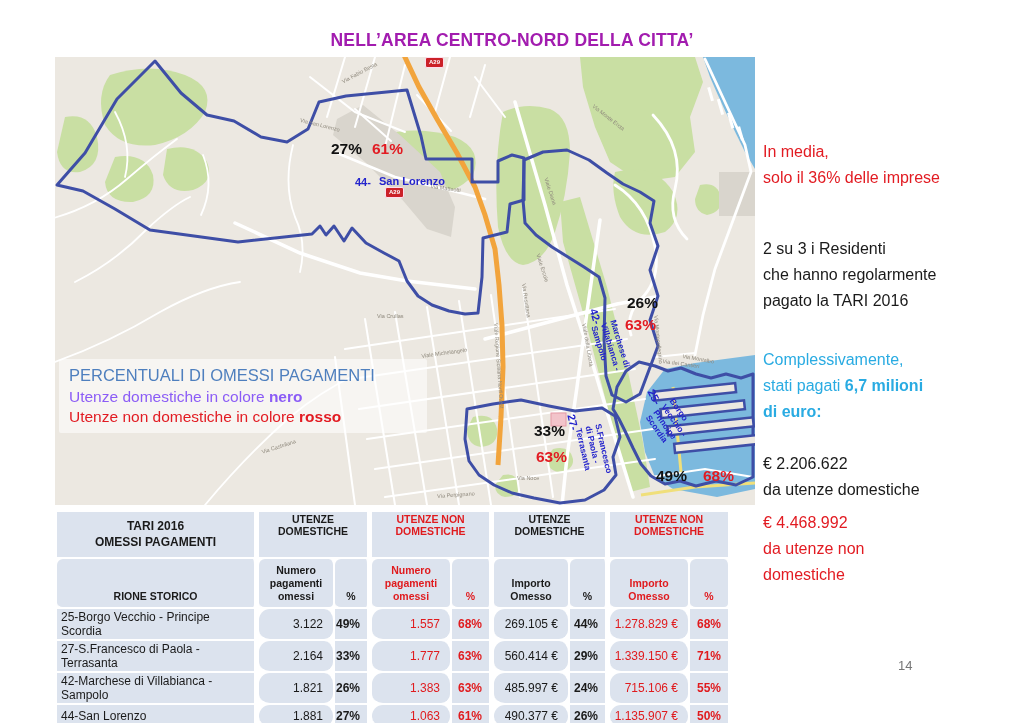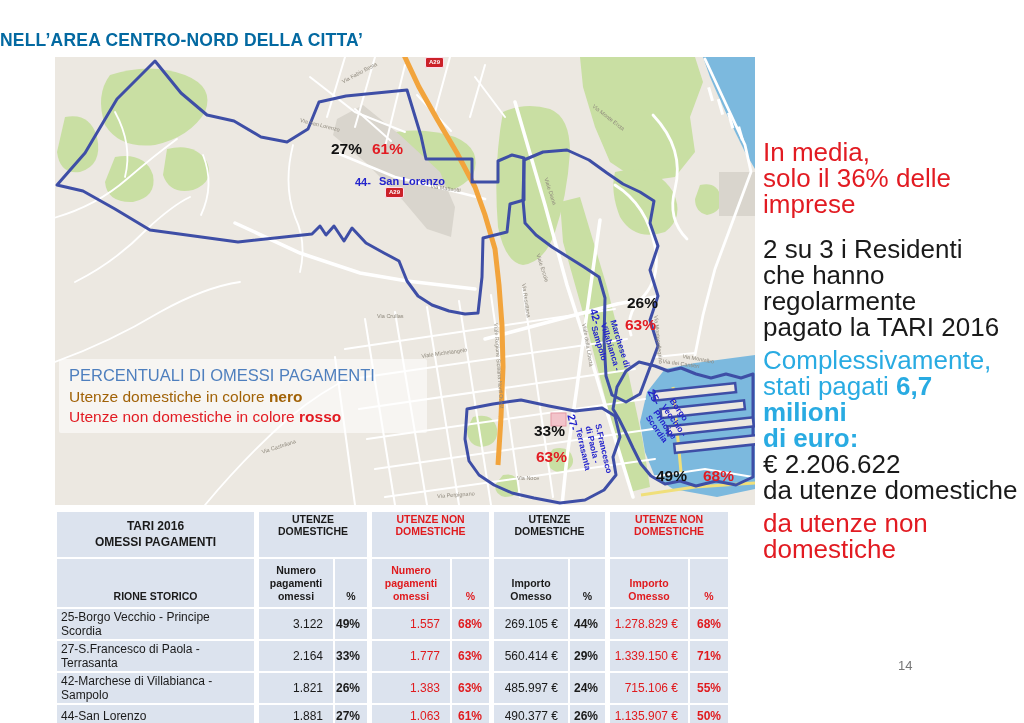--- a/index.html
+++ b/index.html
@@ -1,55 +1,55 @@
 <!DOCTYPE html>
 <html><head>
 <meta charset="utf-8">
 <style>
   html,body{margin:0;padding:0;background:#888;}
   .slide{position:relative;width:1024px;height:723px;background:#ffffff;overflow:hidden;
          font-family:"Liberation Sans",sans-serif;margin:0 auto;}
-  .title{position:absolute;left:0;right:0;top:30px;margin:0;text-align:left;
-         font-size:17.5px;font-weight:bold;color:#0369a1;letter-spacing:.2px;}
+  .title{position:absolute;left:0;right:0;top:30px;margin:0;text-align:center;
+         font-size:17.5px;font-weight:bold;color:#a21caf;letter-spacing:.2px;}
   
   .map{position:absolute;left:55px;top:57px;width:700px;height:448px;overflow:hidden;}
   .map svg{position:absolute;left:0;top:0;}
   .maplabel{position:absolute;white-space:nowrap;}
   .pct{font-size:15.5px;font-weight:bold;color:#111;}
   .pct.red{color:#e21b22;}
   .bluecode{font-size:11px;font-weight:bold;color:#2424cc;}
   .bluename{position:absolute;font-size:8.5px;font-weight:bold;color:#2424cc;
             line-height:1.15;transform-origin:left top;}
   .a29{position:absolute;background:#cb2128;color:#fff;font-size:6px;font-weight:bold;
        padding:1px 3px;border-radius:2px;border:1px solid #fde;line-height:1.1;}
   .legend{position:absolute;left:4px;top:302px;width:348px;background:rgba(255,255,255,.58);
           padding:7px 10px;border-radius:2px;}
   .legend-title{font-size:16.5px;color:#4e7fbe;margin-bottom:3px;}
-  .legend-line{font-size:15.5px;color:#a16207;margin-top:2px;}
+  .legend-line{font-size:15.5px;color:#8b5cf6;margin-top:2px;}
   .legend-line.red{color:#e21b22;}
   .road-label{position:absolute;font-size:5.5px;color:#8e887c;white-space:nowrap;
               transform-origin:left top;}
   
-  .note{position:absolute;left:763px;width:258px;font-size:26px;line-height:26px;color:#1a1a1a;}
+  .note{position:absolute;left:763px;width:258px;font-size:16px;line-height:26px;color:#1a1a1a;}
   .note.red{color:#e21b22;}
   .note.cyan{color:#29abe2;}
   .note b{font-weight:bold;}
   
   table.tari{position:absolute;left:57px;top:512px;border-collapse:separate;border-spacing:0;
              table-layout:fixed;}
   table.tari td,table.tari th{background:#dce3ee;border-right:2px solid #fff;
         border-bottom:2px solid #fff;font-family:"Liberation Sans",sans-serif;
         color:#1a1a1a;overflow:hidden;}
   table.tari .gap{border-right:5px solid #fff;}
   th.corner{font-size:12px;font-weight:bold;text-align:center;vertical-align:middle;line-height:1.3;}
   th.grp{font-size:10.5px;font-weight:bold;text-align:center;vertical-align:bottom;padding-bottom:20px;}
   th.sub{font-size:10.5px;font-weight:bold;text-align:center;vertical-align:bottom;
-         padding-bottom:4px;line-height:1.25;}
+         padding-bottom:4px;line-height:1.25;border-radius:6px;}
   td.name{font-size:12px;text-align:left;padding-left:4px;}
-  td.num{font-size:12px;text-align:right;padding-right:10px;}
+  td.num{font-size:12px;text-align:right;padding-right:10px;border-radius:11px;}
   td.pct{font-size:12px;text-align:right;padding-right:7px;}
   .redtx{color:#e01b1e !important;}
   .pagenum{position:absolute;left:898px;top:658px;font-size:13px;color:#777;}
 </style>
 </head>
 <body>
 
 <div class="slide">
 
   <h1 class="title">NELL’AREA CENTRO-NORD DELLA CITTA’</h1>
@@ -216,20 +216,21 @@
   <div class="note cyan" style="top:347px;">
     <div>Complessivamente,</div>
     <div><span>stati pagati </span><b>6,7 milioni</b></div>
     <div><b>di euro:</b></div>
   </div>
   <div class="note" style="top:451px;">
     <div>€ 2.206.622</div>
       <div>da utenze domestiche</div>
   </div>
   <div class="note red" style="top:510px;">
+    <div>€ 4.468.992</div>
       <div>da utenze non</div>
       <div>domestiche</div>
   </div>
 
   <table class="tari">
     <colgroup>
       <col style="width:202px">
         <col style="width:76px">
         <col style="width:30px">
       <col style="width:80px">

